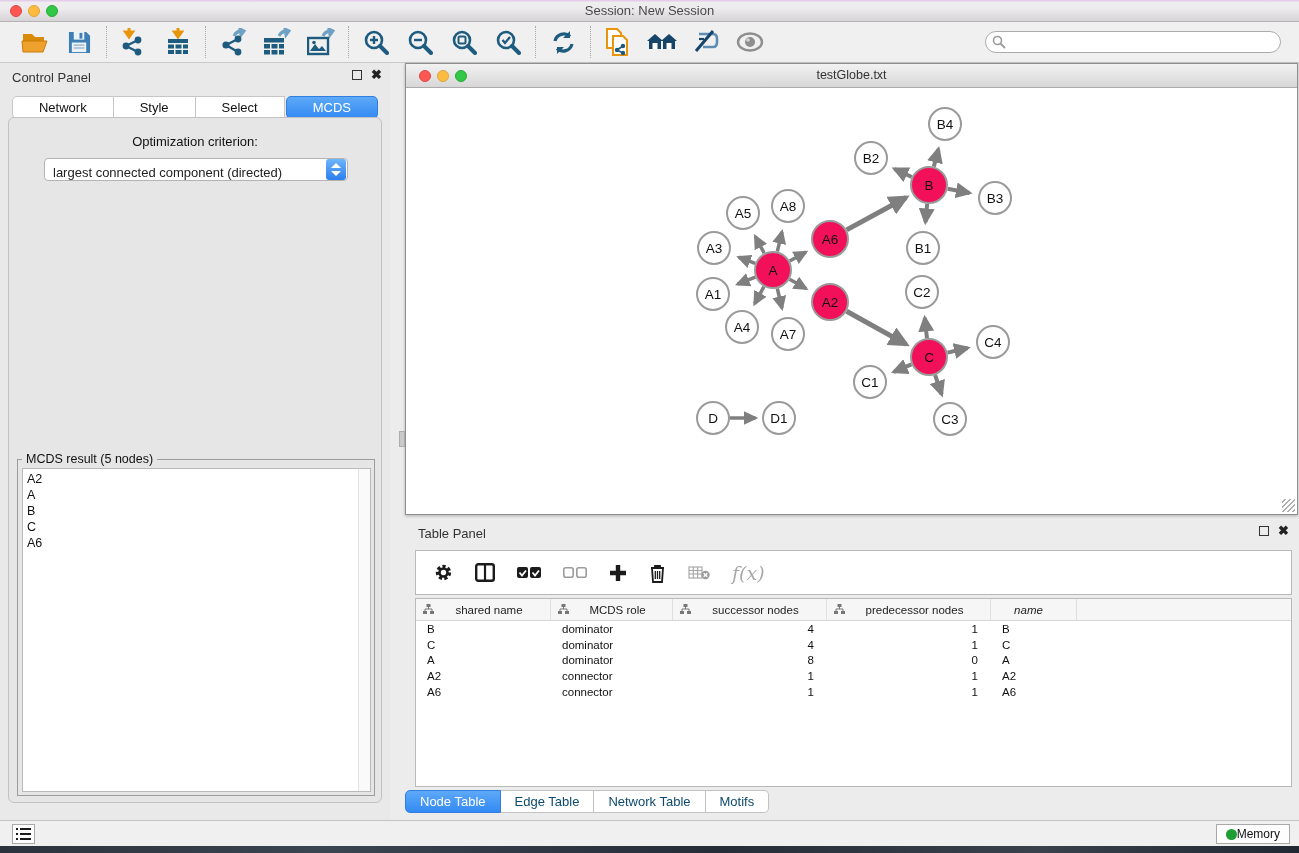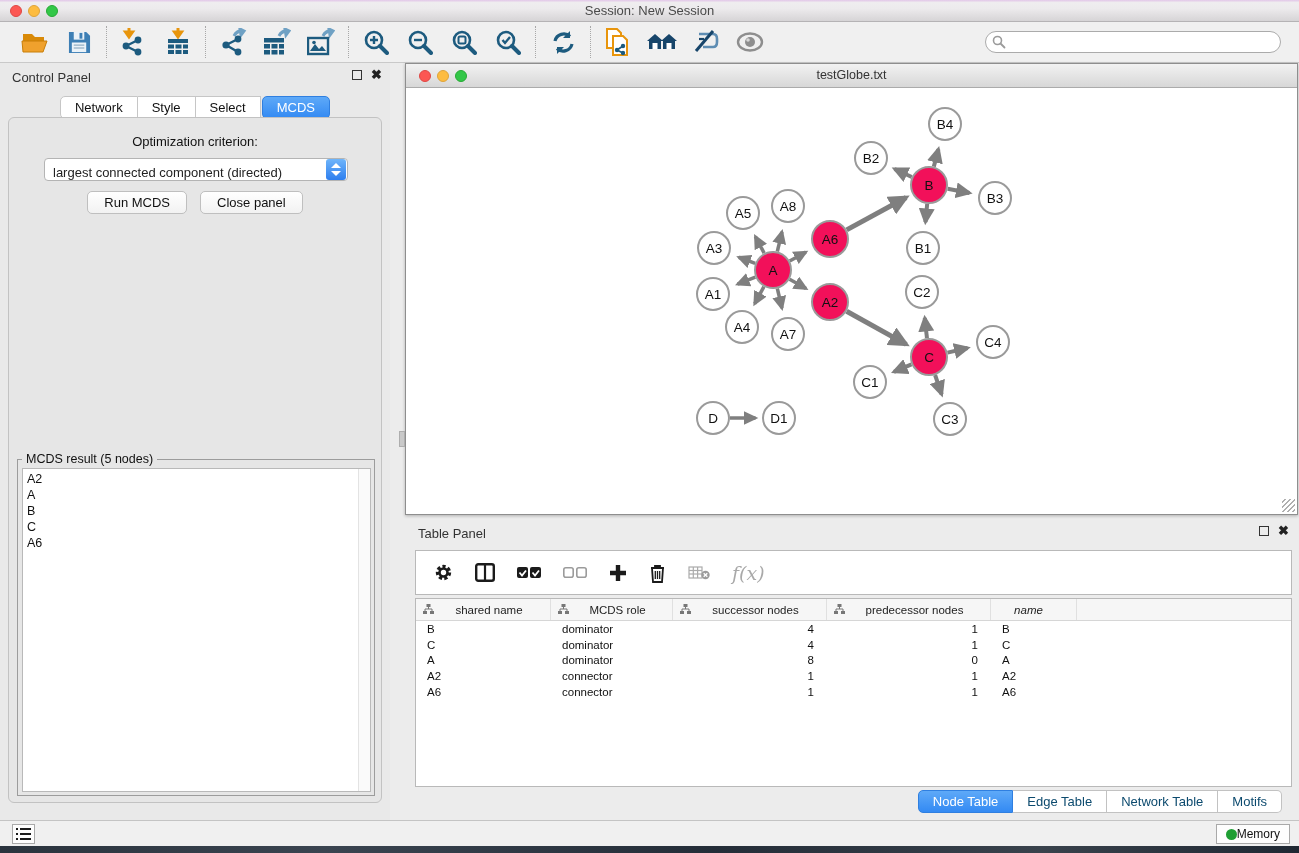--- a/index.html
+++ b/index.html
@@ -30,21 +30,21 @@
 
   
   #control-panel { position:absolute; left:0; top:63px; width:390px; height:757px; background:#E9E9E9; }
   #cp-header { position:absolute; left:0; top:0; width:100%; height:26px; }
   #cp-header .cp-title { position:absolute; left:12px; top:7px; font-size:13px; color:#333; }
   .panel-btns { position:absolute; right:8px; top:7px; display:flex; gap:9px; align-items:center; }
   .float-btn { width:10px; height:10px; border:1.5px solid #333; background:transparent; }
   .close-x { font-size:13px; font-weight:bold; color:#222; line-height:10px; }
 
   #cp-tabs { position:absolute; left:0; top:33px; width:100%; display:flex; justify-content:center; }
-  .cp-tab { font-size:13px; padding:3px 14px; background:#fff; border:1px solid #C6C6C6; border-left:none; color:#111; }
+  .cp-tab { font-size:13px; padding:3px 26px; background:#fff; border:1px solid #C6C6C6; border-left:none; color:#111; }
   .cp-tab:first-child { border-left:1px solid #C6C6C6; border-radius:5px 0 0 5px; }
   .cp-tab.active { background:linear-gradient(#5EA9F8,#338AF3); color:#fff; border:1px solid #2F7FE0; border-radius:5px; margin-left:1px; }
 
   #cp-body { position:absolute; left:8px; top:54px; width:374px; height:686px;
     background:#E6E6E6; border:1px solid #C2C2C2; border-radius:6px; }
   #opt-label { position:absolute; left:0; top:16px; width:100%; text-align:center; font-size:13px; color:#111; }
   #opt-select { position:absolute; left:35px; top:40px; width:304px; height:23px; background:#fff;
     border:1px solid #B4B4B4; border-radius:4px; display:flex; align-items:flex-end; }
   #opt-select .sel-text { flex:1; font-size:13px; padding-left:8px; white-space:nowrap; overflow:hidden; }
   #opt-select .stepper { width:20px; height:21px; margin-right:1px; border-radius:3px;
@@ -92,21 +92,21 @@
     border:1px solid #B9B9B9; overflow:hidden; }
   #tp-cols { display:flex; height:22px; background:#F6F6F6; border-bottom:1px solid #D6D6D6; }
   .tp-col { display:flex; align-items:center; border-right:1px solid #E0E0E0; font-size:11.5px; color:#222; }
   .tp-col .tree-ic { margin:0 4px 0 7px; flex:0 0 auto; }
   .tp-col .col-label { flex:1; text-align:center; padding-right:10px; }
   .tp-row { display:flex; height:15.8px; align-items:center; }
   .tp-cell { font-size:11.5px; color:#111; overflow:hidden; white-space:nowrap; }
   .al { text-align:left; padding-left:11px; }
   .ar { text-align:right; padding-right:13px; }
 
-  #tp-tabs { position:absolute; left:0; top:270px; width:877px; display:flex; justify-content:flex-end; }
+  #tp-tabs { position:absolute; left:0; top:270px; width:877px; display:flex; justify-content:flex-start; }
   .tp-tab { font-size:13px; padding:3px 14px; background:#fff; border:1px solid #C2C2C2; border-left:none; color:#0c4a6e; }
   .tp-tab:first-child { border-left:1px solid #C2C2C2; border-radius:5px 0 0 5px; }
   .tp-tab:last-child { border-radius:0 5px 5px 0; }
   .tp-tab.active { background:linear-gradient(#5EA9F8,#338AF3); color:#fff; border-color:#2F7FE0; }
 
   
   #statusbar { position:absolute; left:0; top:820px; width:1299px; height:26px;
     background:#F0F0F0; border-top:1px solid #C4C4C4; }
   #list-btn { position:absolute; left:12px; top:3px; width:23px; height:20px; background:#FDFDFD;
     border:1px solid #A9A9A9; display:flex; align-items:center; justify-content:center; }
@@ -343,24 +343,20 @@
       <div class="cp-tab active">MCDS</div>
     </div>
   <div id="cp-body">
     <div id="opt-label">Optimization criterion:</div>
     <div id="opt-select">
       <span class="sel-text">largest connected component (directed)</span>
       <span class="stepper">
           <span class="up"></span>
           <span class="dn"></span>
         </span>
-    </div>
-    <div class="cp-buttons">
-      <button class="mac-btn">Run MCDS</button>
-      <button class="mac-btn">Close panel</button>
     </div>
     <div id="mcds-fieldset">
       <span id="mcds-legend">MCDS result (5 nodes)</span>
       <div id="mcds-list">
         <ul>
             <li>A2</li>
             <li>A</li>
             <li>B</li>
             <li>C</li>
             <li>A6</li>

